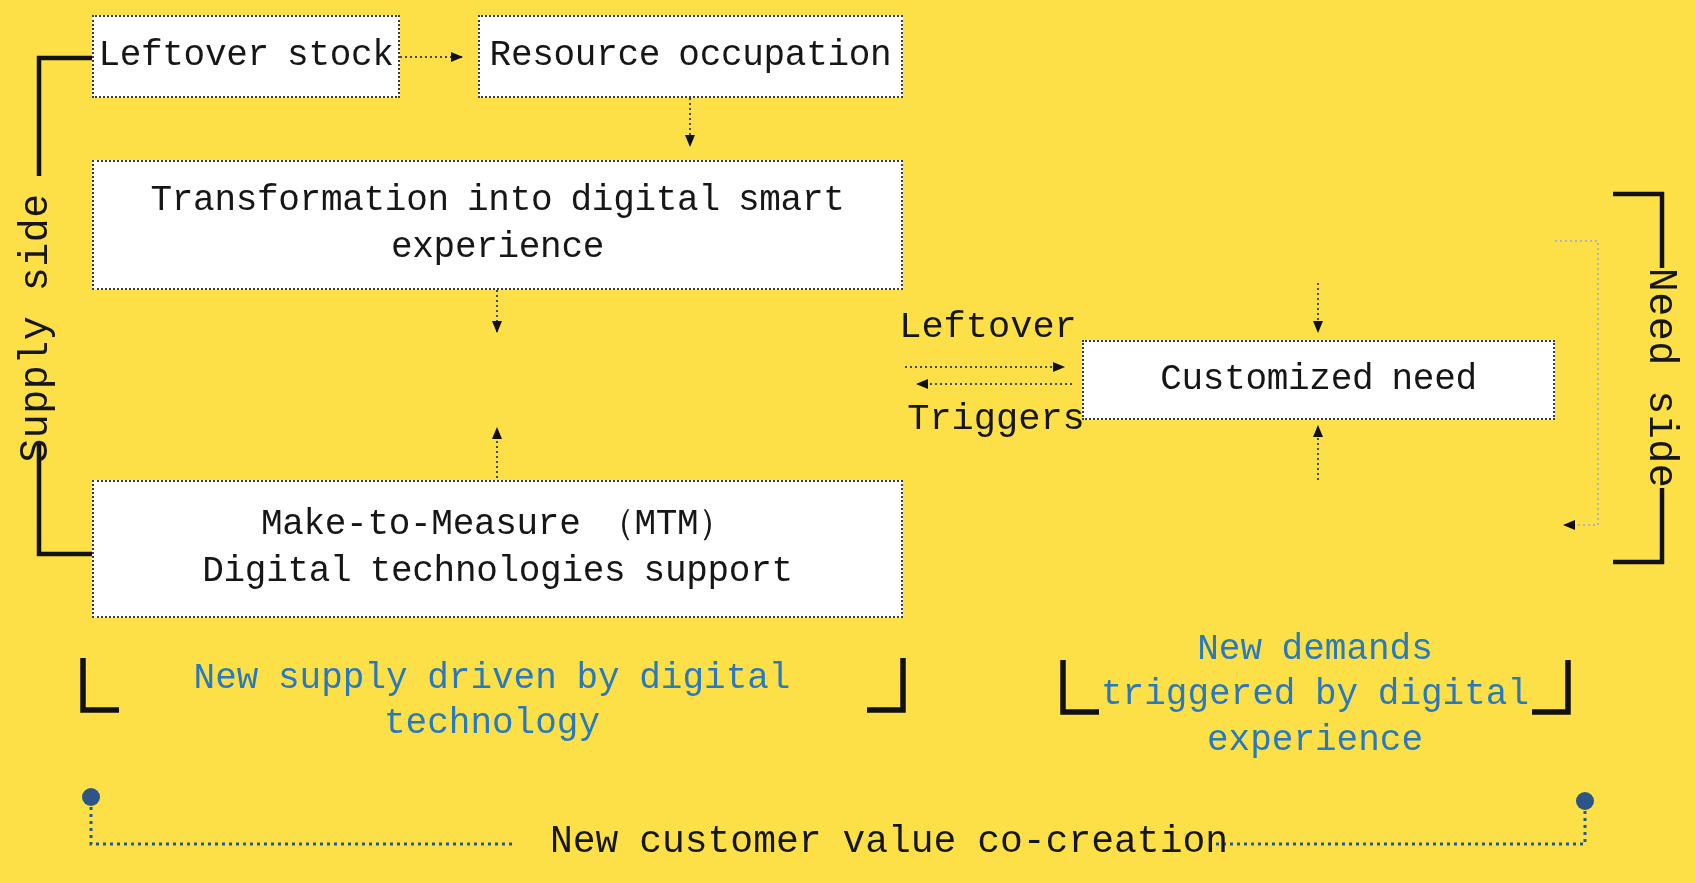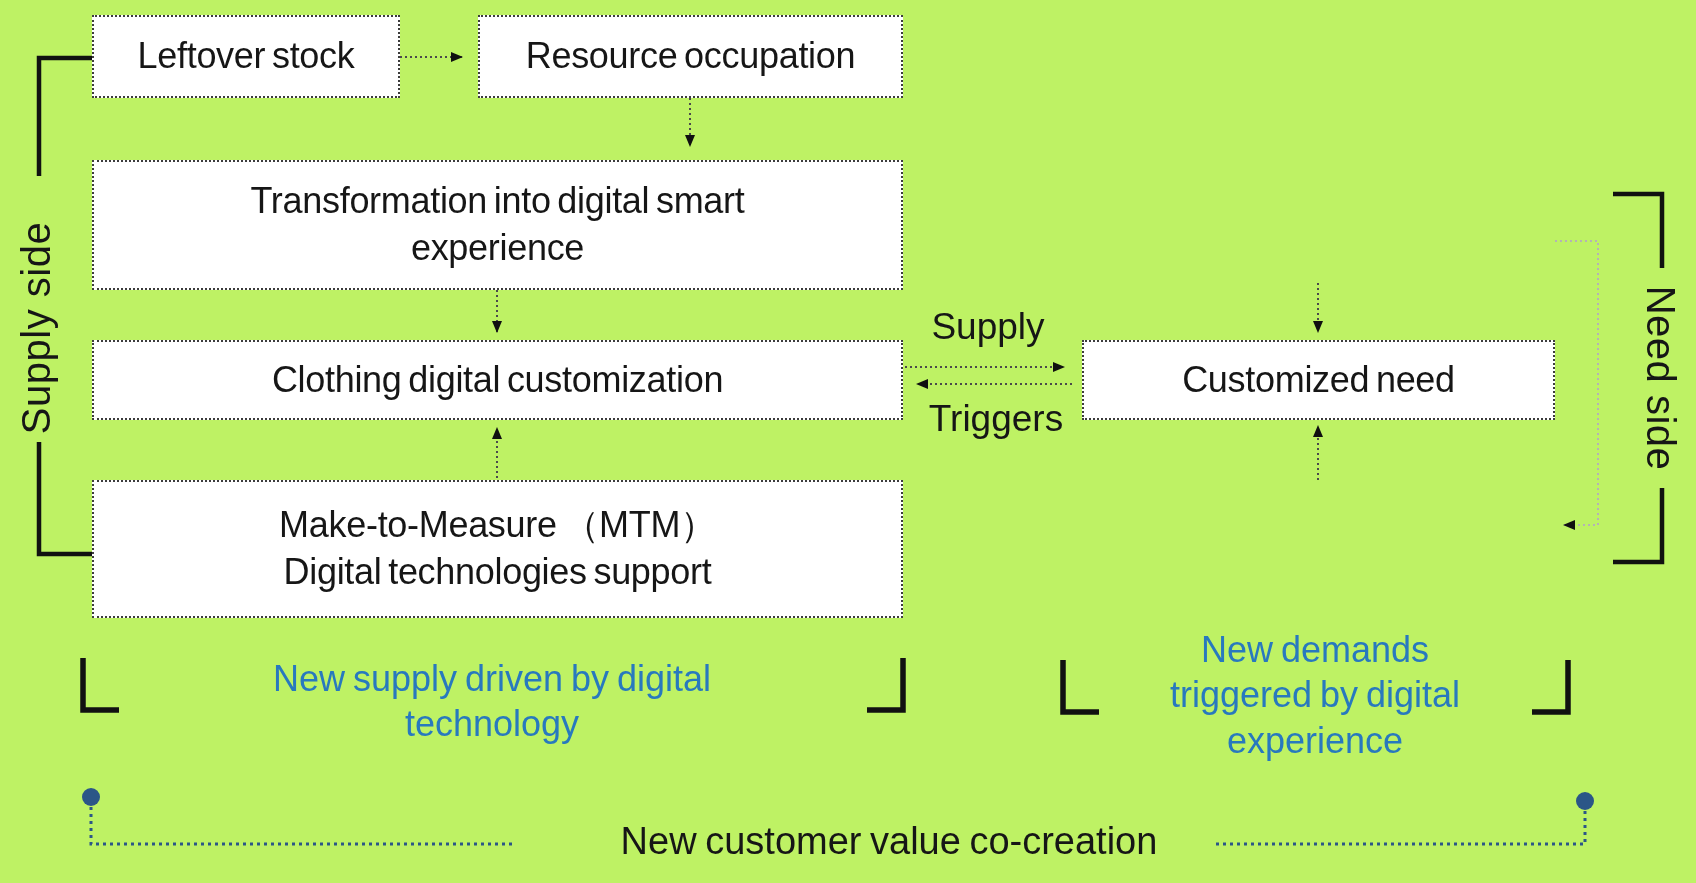--- a/index.html
+++ b/index.html
@@ -1,18 +1,18 @@
 <!DOCTYPE html>
 <html style="--accent-blue: #2879be; --navy: #2b5687;"><head>
 <meta charset="utf-8">
 <style>
   html,body { margin:0; padding:0; background:#ffffff; }
   .canvas {
-    position:relative; width:1696px; height:883px; background:#bef264;
-    font-family:Liberation Sans, sans-serif; color:#161616;
+    position:relative; width:1696px; height:883px; background:#fde047;
+    font-family:Liberation Mono, monospace; color:#161616;
     overflow:hidden;
   }
   .layer { position:absolute; left:0; top:0; width:1696px; height:883px; }
 
   .box {
     position:absolute; box-sizing:border-box;
     border:2px dotted #3c3c3c; background:#ffffff;
     display:flex; align-items:center; justify-content:center;
     text-align:center; font-size:36px; line-height:1.3;
     word-spacing:-3px; letter-spacing:-0.3px;
@@ -106,38 +106,35 @@
   </div>
   <div class="box" id="box-resource">
     <span>Resource occupation</span>
   </div>
   <div class="box" id="box-transformation">
     <div>
       <div>Transformation into digital smart</div>
       <div>experience</div>
     </div>
   </div>
-  <div class="box" id="box-clothing">
-    <span>Clothing digital customization</span>
-  </div>
   <div class="box" id="box-mtm">
     <div>
       <div>Make-to-Measure （MTM）</div>
       <div>Digital technologies support</div>
     </div>
   </div>
 
   <div class="box" id="box-customized">
     <span>Customized need</span>
   </div>
 
   <div class="vlabel" id="supply-side">Supply side</div>
   <div class="vlabel" id="need-side">Need side</div>
 
-  <div class="edge-label" id="satisfy">Supply</div>
+  <div class="edge-label" id="satisfy">Leftover</div>
   <div class="edge-label" id="triggers">Triggers</div>
 
   <div class="blue-note" id="note-left">
     <div>New supply driven by digital</div>
     <div>technology</div>
   </div>
   <div class="blue-note" id="note-right">
     <div>New demands</div>
     <div>triggered by digital</div>
     <div>experience</div>

